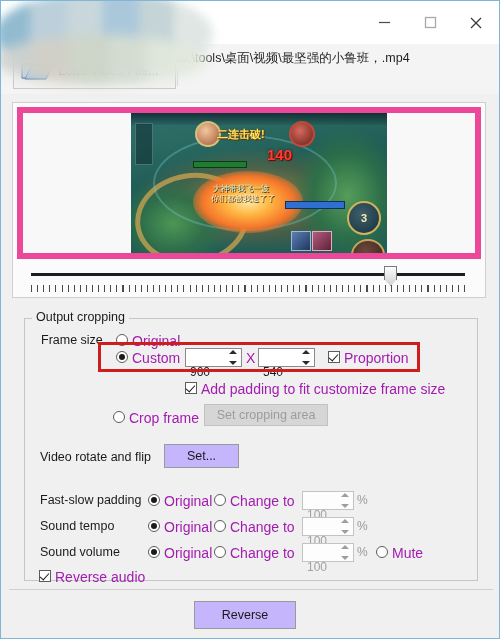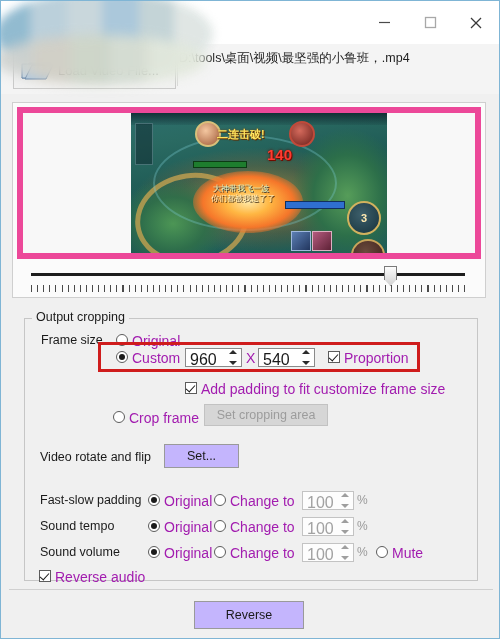--- a/index.html
+++ b/index.html
@@ -173,21 +173,21 @@
   }
   .opt-label{position:absolute;font-size:14px;color:#a21caf;white-space:nowrap;}
 
   
   .spin{
     position:absolute;height:19px;background:#fff;border:1px solid #8a8a8a;
     box-sizing:border-box;
   }
   .spin.dim{background:#fdfdfd;border-color:#c3c3c3;}
   .spin .val{
-    position:absolute;left:4px;top:2px;font-size:16px;color:#1a1a1a;
+    position:absolute;left:4px;top:16px;font-size:12px;color:#1a1a1a;
   }
   .spin.dim .val{color:#a2a2a2;}
   .spin .btns{
     position:absolute;right:1px;top:1px;width:14px;height:15px;
     display:flex;flex-direction:column;justify-content:space-between;align-items:center;
   }
   .spin .btns i{
     display:block;width:0;height:0;border-left:4px solid transparent;border-right:4px solid transparent;
   }
   .spin .btns i.up{border-bottom:4px solid #2b2b2b;}
@@ -206,21 +206,21 @@
   .btn.disabled{background:#d6d6d6;border-color:#c2c2c2;color:#9c9c9c;}
 
   
   .redbox{
     position:absolute;left:97px;top:341px;width:322px;height:30px;
     border:3px solid #cf1c1c;box-sizing:border-box;pointer-events:none;
   }
 
   
   .divider{position:absolute;left:8px;top:588px;width:484px;height:1px;background:#d0d0d0;}
-  .reverse-btn{left:193px;top:600px;width:110px;height:28px;justify-content:center;}
+  .reverse-btn{left:193px;top:600px;width:102px;height:28px;justify-content:center;}
 
   
   .blur-blob{
     position:absolute;left:-6px;top:-10px;width:218px;height:86px;
     border-radius:50% / 50%;
     background:linear-gradient(90deg,
       #8fb9cf 0%,#8fb9cf 16%,
       #b9cfda 16%,#b9cfda 33%,
       #c8d6db 33%,#c8d6db 49%,
       #a9c7da 49%,#a9c7da 66%,

